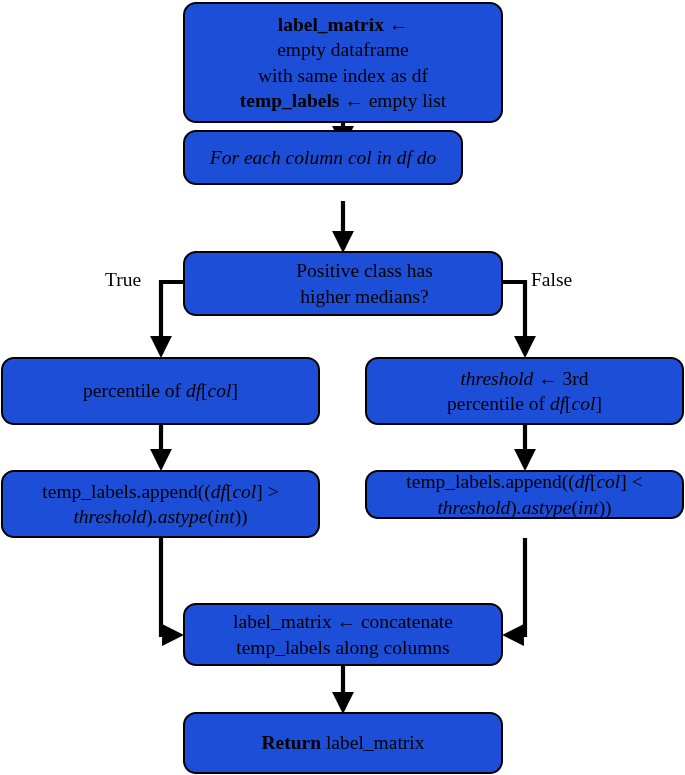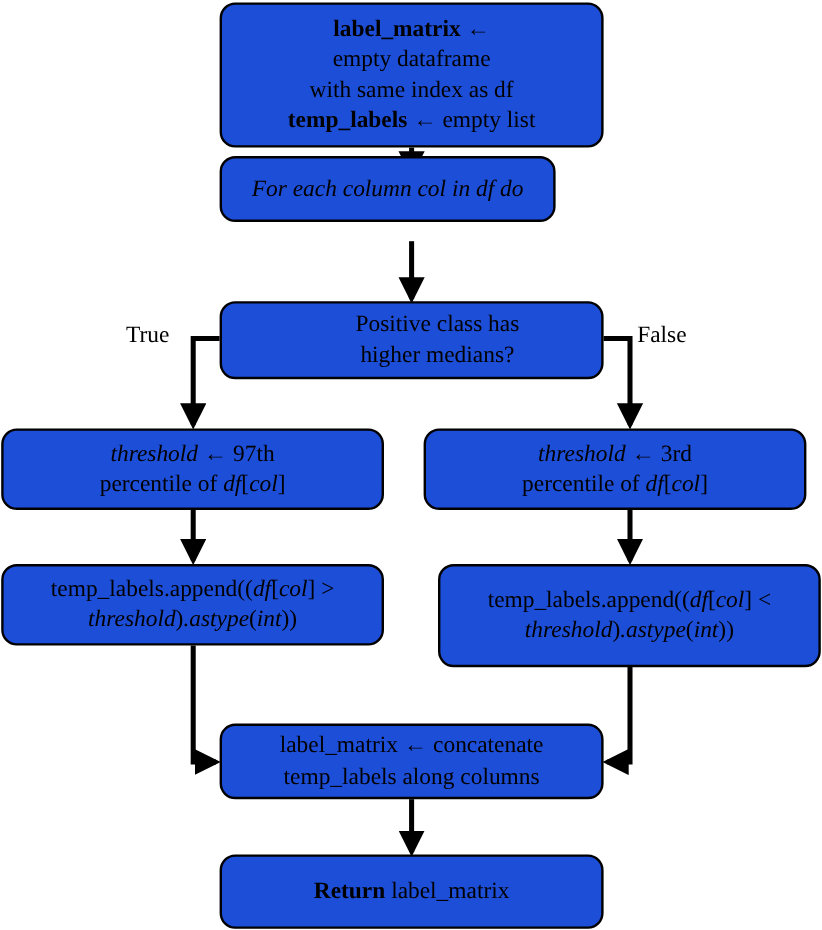--- a/index.html
+++ b/index.html
@@ -50,23 +50,23 @@
     line-height: 1;
   }
   b { font-weight: bold; }
   i { font-style: italic; }
 
   
   #n-init      { left: 183px; top: 2px;   width: 320px; height: 121px; }
   #n-loop      { left: 183px; top: 130px; width: 280px; height: 55px; font-style: italic;  }
   #n-decision  { left: 183px; top: 251px; width: 320px; height: 65px; padding-left: 43px;  }
   #n-thr-left  { left: 1px;   top: 357px; width: 319px; height: 68px;  }
-  #n-thr-right { left: 353px; top: 357px; width: 319px; height: 68px;  }
+  #n-thr-right { left: 365px; top: 357px; width: 319px; height: 68px;  }
   #n-app-left  { left: 1px;   top: 470px; width: 319px; height: 68px;  }
-  #n-app-right { left: 365px; top: 470px; width: 319px; height: 86px;  }
+  #n-app-right { left: 365px; top: 470px; width: 319px; height: 49px;  }
   #n-concat    { left: 183px; top: 603px; width: 320px; height: 63px;  }
   #n-return    { left: 183px; top: 712px; width: 320px; height: 62px;  }
 
   #lbl-true  { left: 105px; top: 270px; }
   #lbl-false { left: 531px; top: 270px; }
 </style>
 </head>
 <body>
 
 <div id="canvas">
@@ -109,21 +109,20 @@
   <div class="node" id="n-loop">
     <span class="ln">For each column col in df do</span>
   </div>
 
   <div class="node" id="n-decision">
     <span class="ln">Positive class has</span>
     <span class="ln">higher medians?</span>
   </div>
 
   <div class="node" id="n-thr-left">
-    <span class="ln"><i>threshold</i> ← 97th</span>
     <span class="ln">percentile of <i>df</i>[<i>col</i>]</span>
   </div>
 
   <div class="node" id="n-thr-right">
     <span class="ln"><i>threshold</i> ← 3rd</span>
     <span class="ln">percentile of <i>df</i>[<i>col</i>]</span>
   </div>
 
   <div class="node" id="n-app-left">
     <span class="ln">temp_labels.append((<i>df</i>[<i>col</i>] &gt;</span>

